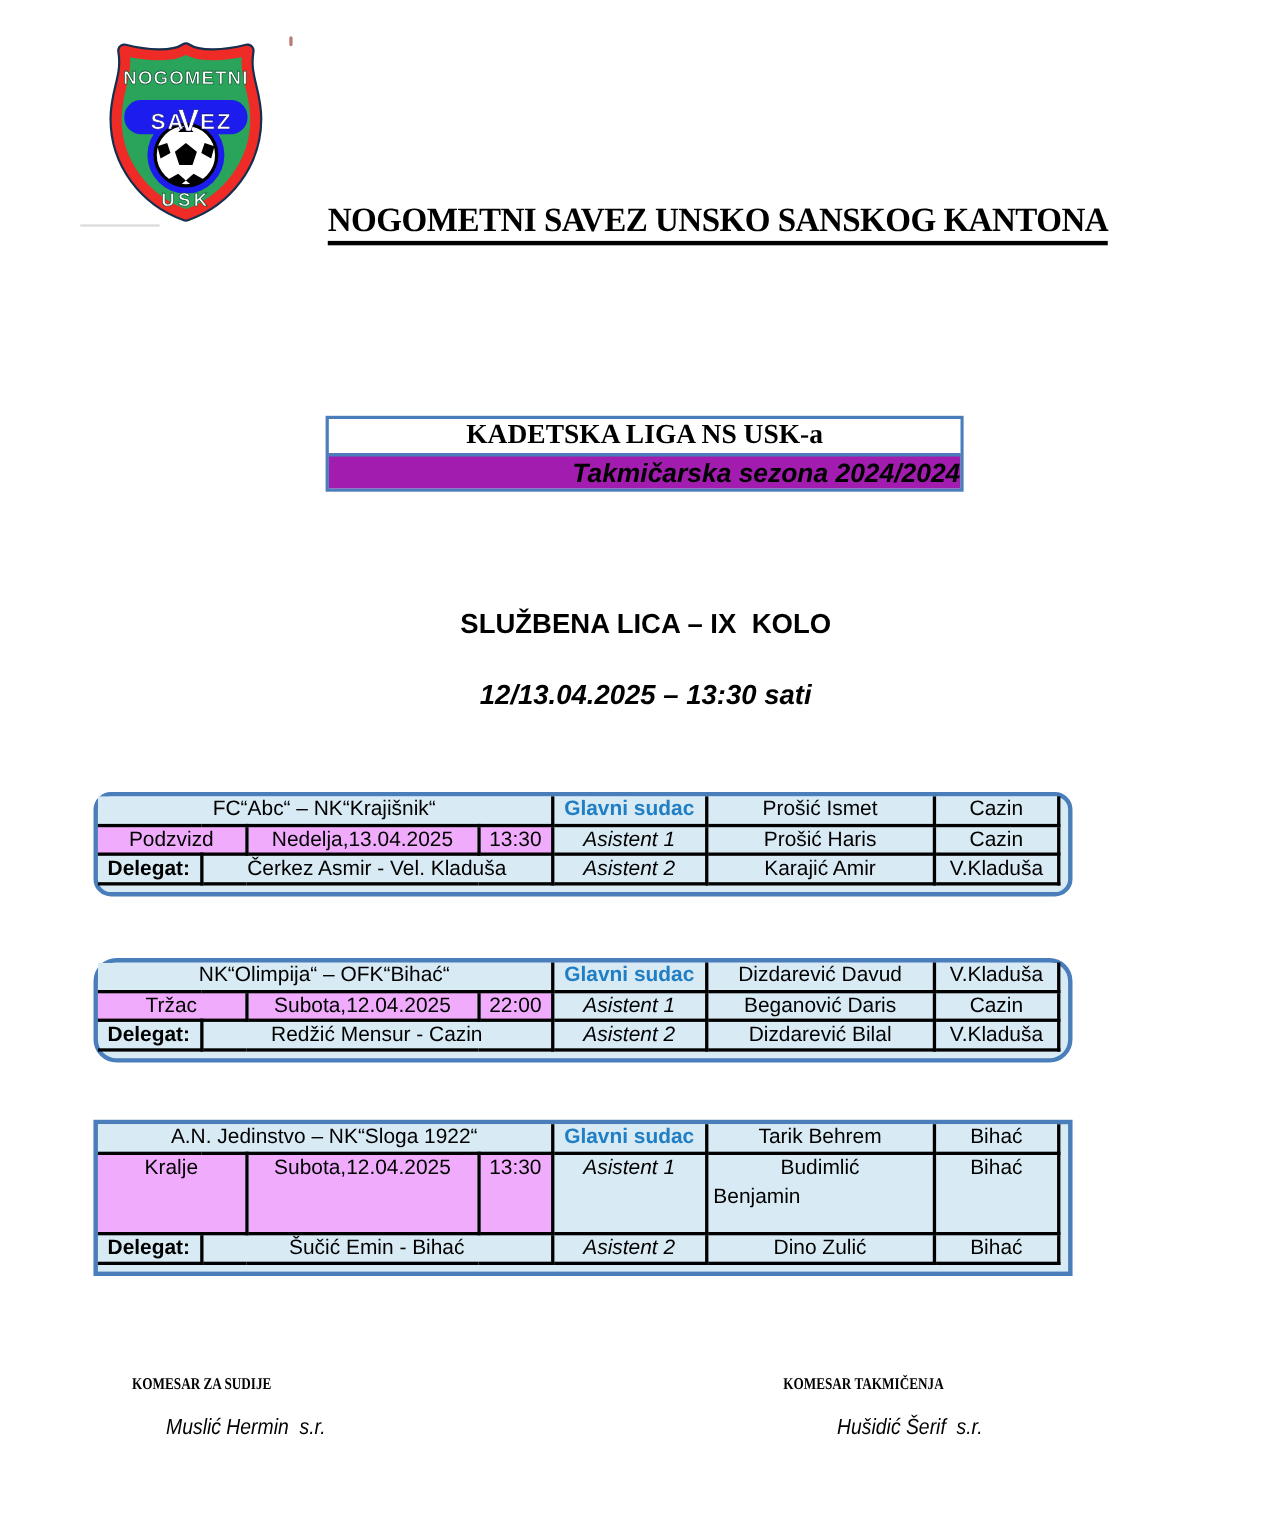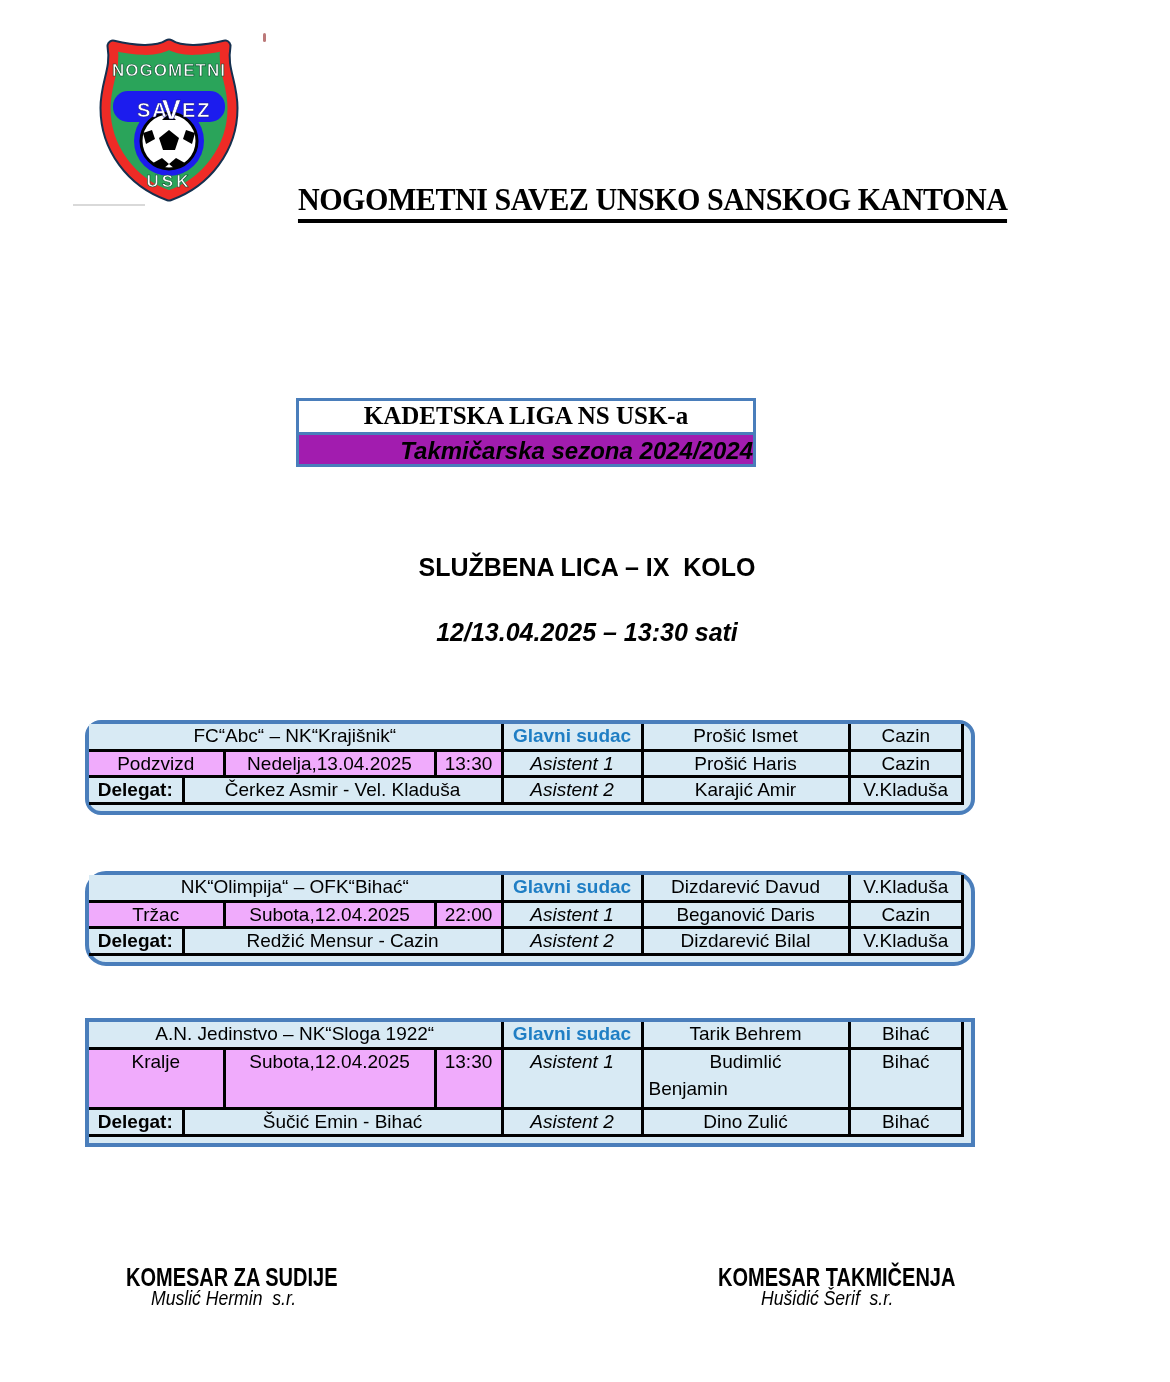--- a/index.html
+++ b/index.html
@@ -23,21 +23,21 @@
   .title-wrap { position:absolute; left:255px; top:182px; width:795px; text-align:center; }
   .title-wrap span {
     display:inline-block;
     font-family:"Liberation Serif", serif; font-weight:bold; font-size:31px;
     letter-spacing:-0.5px; white-space:pre;
     border-bottom:4px solid #000; padding-bottom:1px;
     transform:scaleX(0.97); transform-origin:center;
   }
 
   
-  .league-box { position:absolute; left:296px; top:398px; width:460px;
+  .league-box { position:absolute; left:296px; top:378px; width:580px;
     border:3px solid #4a7ebb; }
   .league-box .row1 { background:#fff; height:31px; line-height:30px; text-align:center;
     font-family:"Liberation Serif", serif; font-weight:bold; font-size:25px; }
   .league-box .row2 { background:#a21caf; height:32px; line-height:31px; text-align:right;
     border-top:3px solid #4a7ebb;
     font-weight:bold; font-style:italic; font-size:24px; }
 
   
   .h-round { position:absolute; left:0; top:553px; width:1174px; text-align:center;
     font-weight:bold; font-size:25px; white-space:pre; }
@@ -60,24 +60,24 @@
   .match-table tr:first-child > td { border-top:none; background:#d8eaf4; }
   .match-table td:first-child { border-left:none; }
 
   .match-table td.peach { background:#f0abfc; }
   .match-table td.glavni { font-weight:bold; color:#1f7ec4; }
   .match-table td.asistent { font-style:italic; }
   .match-table td.delegat-label { font-weight:bold; }
 
   .match-table tr.tall > td { vertical-align:top; white-space:normal; }
   .match-table tr.tall .line1 { text-align:center; }
-  .match-table tr.tall .line2 { text-align:left; padding:6px 0 6px 2px; }
-
-  
-  .f-title { position:absolute; font-weight:bold; font-size:25px; white-space:pre; }
+  .match-table tr.tall .line2 { text-align:left; padding:6px 0 19px 2px; }
+
+  
+  .f-title { position:absolute; font-weight:bold; font-size:15px; white-space:pre;font-family:Liberation Serif, serif; }
   .f-title span { display:inline-block; transform:scaleX(0.8); transform-origin:left center; }
   .f-name  { position:absolute; font-style:italic; font-size:20px; white-space:pre; }
   .f-name span { display:inline-block; transform:scaleX(0.88); transform-origin:left center; }
   .f-lt { left:112px; top:1234px; }
   .f-ln { left:140px; top:1264px; }
   .f-rt { left:704px; top:1234px; }
   .f-rn { left:750px; top:1264px; }
 </style>
 </head>
 <body>

